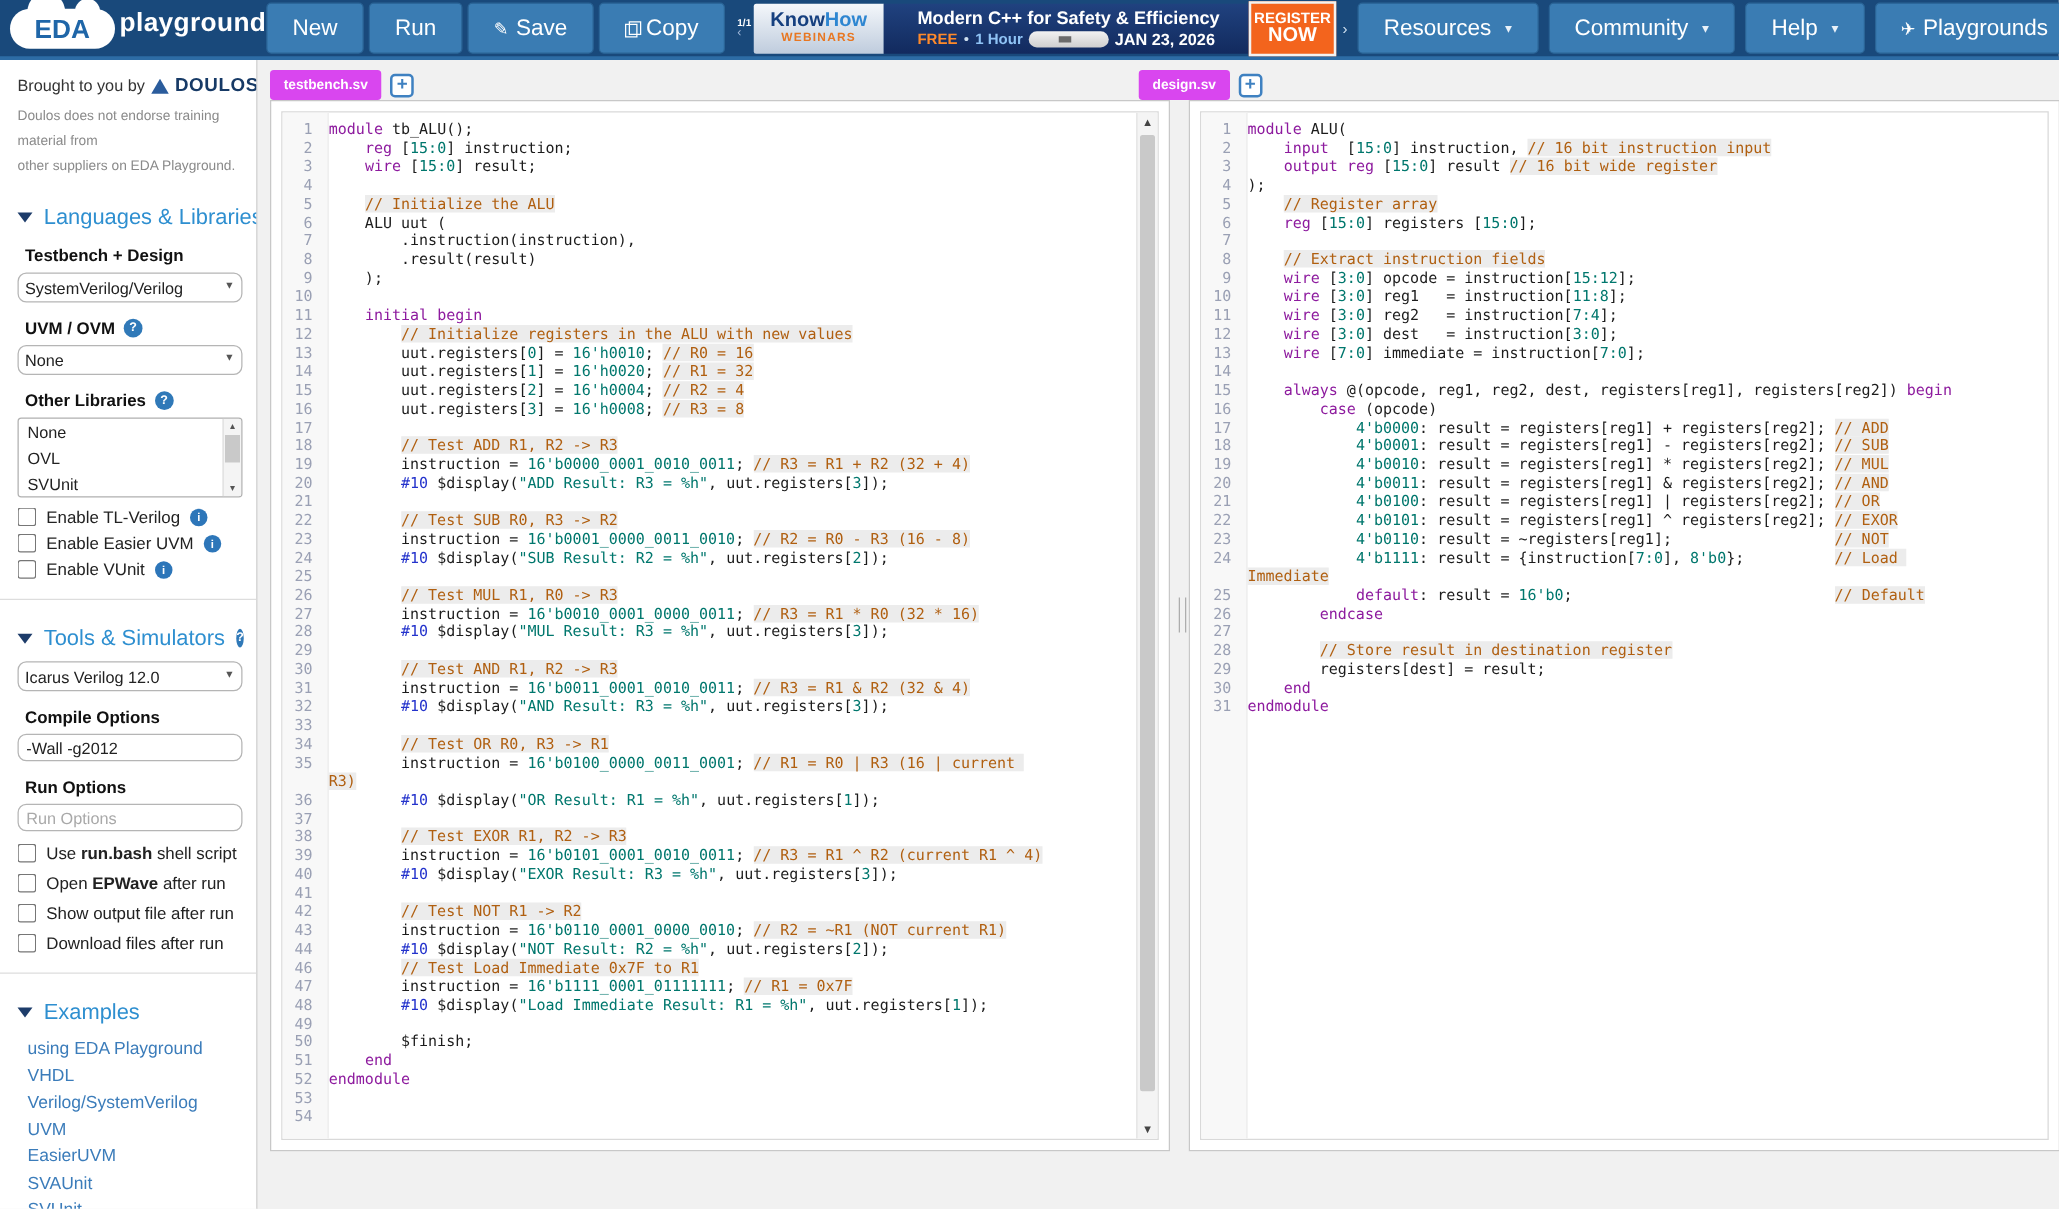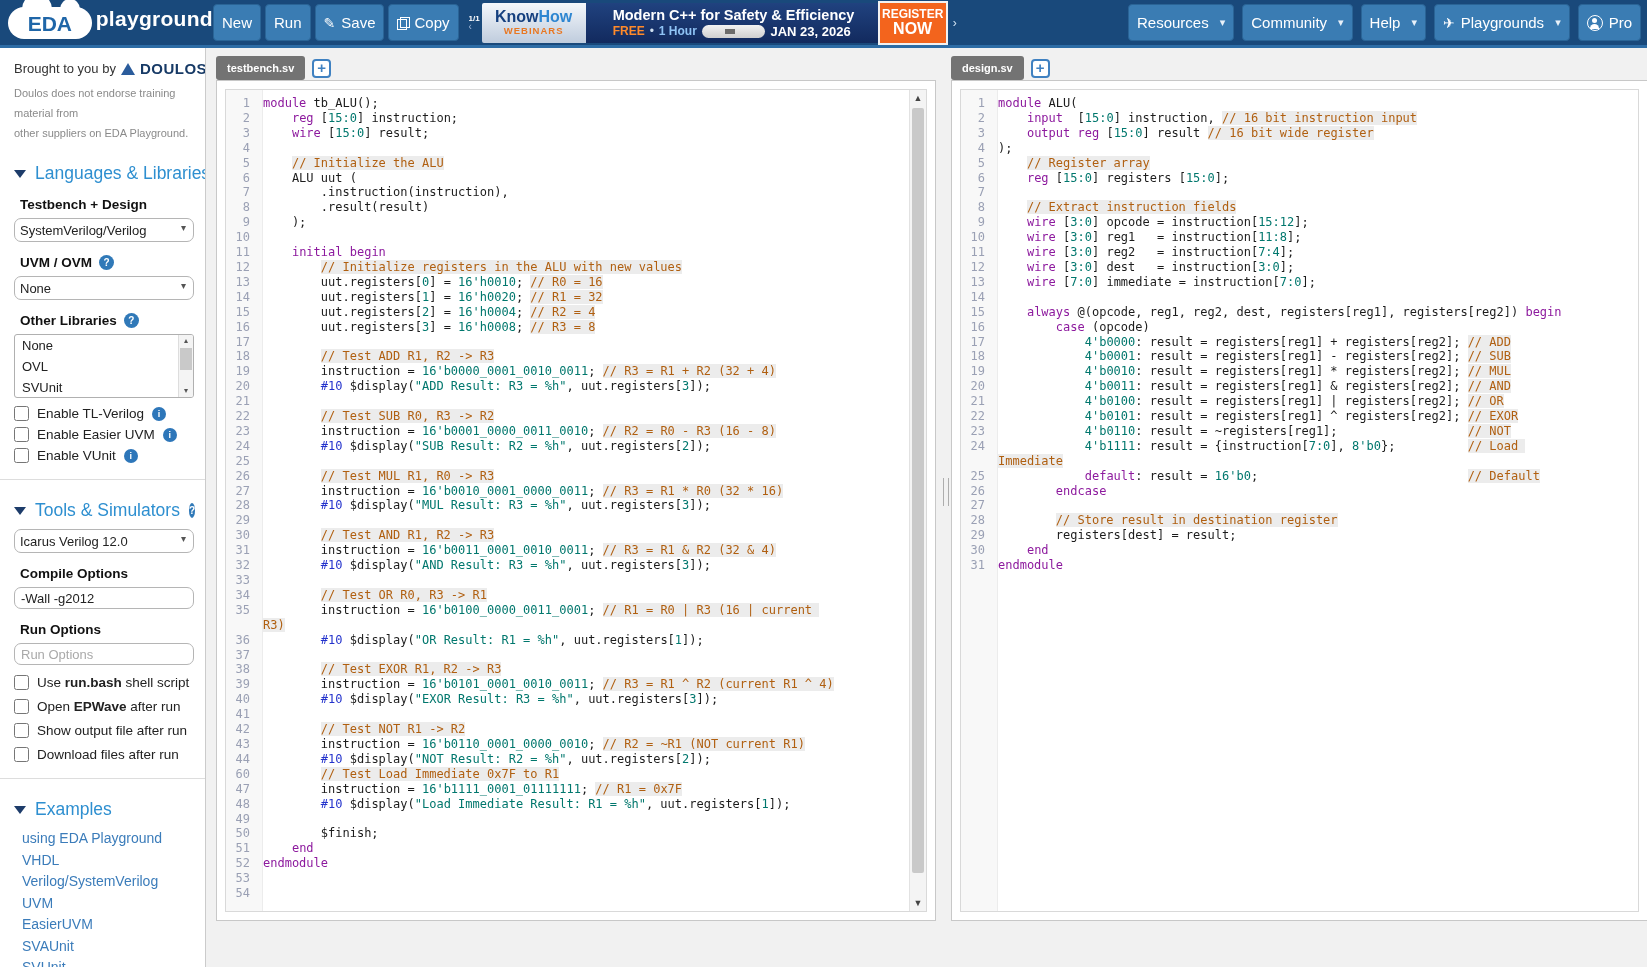--- a/index.html
+++ b/index.html
@@ -6,21 +6,21 @@
   html,body{width:1647px;height:967px;overflow:hidden;font-family:"Liberation Sans",sans-serif;background:#f1f1f1}
 
   
   #navbar{position:absolute;top:0;left:0;width:1647px;height:48px;background:#19497b;border-bottom:3px solid #2d6ca5;display:flex;align-items:center;padding-left:8px;z-index:10}
   .brand{display:flex;align-items:center;width:205px;flex:0 0 auto}
   .cloud{position:relative;width:84px;height:32px;background:#fff;border-radius:16px;display:flex;align-items:flex-end;justify-content:center;margin-top:0}
   .cloud::before{content:"";position:absolute;width:30px;height:30px;background:#fff;border-radius:50%;top:-13px;left:14px}
   .cloud::after{content:"";position:absolute;width:20px;height:20px;background:#fff;border-radius:50%;top:-8px;right:12px}
   .cloud span{position:relative;z-index:2;color:#1f66a8;font-weight:bold;font-size:21px;line-height:30px}
   .brand-word{color:#fff;font-weight:bold;font-size:21px;margin-left:4px;letter-spacing:.3px;margin-top:-8px}
-  .navbtn{background:#3a7cb3;border:1px solid #2a6496;color:#fff;font-size:15px;padding:9px 8px;border-radius:4px;margin-right:4px;display:flex;align-items:center;gap:6px;cursor:pointer;white-space:nowrap}
+  .navbtn{background:#3a7cb3;border:1px solid #2a6496;color:#fff;font-size:18px;padding:9px 20px;border-radius:4px;margin-right:4px;display:flex;align-items:center;gap:6px;cursor:pointer;white-space:nowrap}
   .pencil-ic::before{content:"\270E";font-size:14px}
   .copy-ic{position:relative;width:11px;height:12px;display:inline-block}
   .copy-ic::before{content:"";position:absolute;left:0;top:2px;width:8px;height:9px;border:1.4px solid #fff;background:#3a7cb3}
   .copy-ic::after{content:"";position:absolute;left:3px;top:0;width:8px;height:9px;border:1.4px solid #fff}
   .caret::after{content:"\25BE";font-size:11px;color:#e8f1f9;margin-left:5px}
   
   #banner{display:flex;align-items:center;height:44px;margin-left:6px}
   .pager{display:flex;flex-direction:column;align-items:flex-start;margin-right:2px}
   .pager .pg{color:#fff;font-size:8px;font-weight:bold}
   .pager .pv{color:#9fb6d8;font-size:10px;line-height:8px}
@@ -73,21 +73,21 @@
   .chk-row{display:flex;align-items:center;gap:8px;font-size:13.5px;color:#222;margin:6px 0 0 0;white-space:nowrap}
   .chk-row input{width:15px;height:15px;margin:0;flex:0 0 auto}
   .sep{border:none;border-top:1px solid #ddd;margin:16px -12px 4px -14px}
   input.inp{width:180px;height:22px;border:1px solid #b5b5b5;border-radius:7px;font-size:13px;color:#222;padding:0 6px;background:#fff}
   input.inp::placeholder{color:#a9a9a9}
   .ex-link{display:block;color:#3b7cba;font-size:14px;line-height:21.5px;margin-left:8px;text-decoration:none;cursor:pointer;white-space:nowrap}
 
   
   #main{position:absolute;top:48px;left:207px;right:0;bottom:0;background:#f1f1f1}
   .tabbar{position:absolute;top:8px;height:24px;display:flex;align-items:center;gap:7px}
-  .tab{background:#737373;color:#fff;font-size:11px;font-weight:bold;padding:6px 11px;border-radius:3px;cursor:pointer}
+  .tab{background:#d946ef;color:#fff;font-size:11px;font-weight:bold;padding:6px 11px;border-radius:3px;cursor:pointer}
   .addbtn{width:19px;height:19px;border:2px solid #3f81c1;border-radius:4px;background:#fff;color:#3f81c1;font-size:15px;font-weight:bold;line-height:14px;text-align:center;cursor:pointer}
   .card{position:absolute;top:32px;height:841px;background:#fff;border:1px solid #c8c8c8}
   .edbox{position:absolute;left:8px;right:8px;top:8px;bottom:8px;border:1px solid #d9d9d9;background:#fff;overflow:hidden}
   .gutterbg{position:absolute;left:0;top:0;bottom:0;width:37px;background:#f8f8f8;border-right:1px solid #ececec}
   .codepane{position:absolute;left:0;top:0;right:0;padding-top:6px;font-family:"DejaVu Sans Mono",monospace;font-size:12px;line-height:14.9px}
   .crow{display:flex;min-height:14.9px}
   .ln{flex:0 0 31px;text-align:right;padding-right:7px;color:#9aa0b4;position:relative;z-index:2}
   .ctext{white-space:pre;padding-left:6px;color:#1c1c1c}
   .tok-p{color:#1c1c1c}
   .tok-k{color:#8d1a9e}
@@ -482,21 +482,21 @@
           </div>
           <div class="crow">
             <span class="ln">43</span>
             <span class="ctext"><span class="tok-p">        instruction = </span><span class="tok-n">16'b0110_0001_0000_0010</span><span class="tok-p">; </span><span class="tok-c">// R2 = ~R1 (NOT current R1)</span></span>
           </div>
           <div class="crow">
             <span class="ln">44</span>
             <span class="ctext"><span class="tok-p">        </span><span class="tok-d">#10</span><span class="tok-p"> $display(</span><span class="tok-s">"NOT Result: R2 = %h"</span><span class="tok-p">, uut.registers[</span><span class="tok-n">2</span><span class="tok-p">]);</span></span>
           </div>
           <div class="crow">
-            <span class="ln">60</span>
+            <span class="ln">46</span>
             <span class="ctext"><span class="tok-p">        </span><span class="tok-c">// Test Load Immediate 0x7F to R1</span></span>
           </div>
           <div class="crow">
             <span class="ln">47</span>
             <span class="ctext"><span class="tok-p">        instruction = </span><span class="tok-n">16'b1111_0001_01111111</span><span class="tok-p">; </span><span class="tok-c">// R1 = 0x7F</span></span>
           </div>
           <div class="crow">
             <span class="ln">48</span>
             <span class="ctext"><span class="tok-p">        </span><span class="tok-d">#10</span><span class="tok-p"> $display(</span><span class="tok-s">"Load Immediate Result: R1 = %h"</span><span class="tok-p">, uut.registers[</span><span class="tok-n">1</span><span class="tok-p">]);</span></span>
           </div>
@@ -528,21 +528,21 @@
       <div class="vscroll">
         <span class="vs-up">▲</span>
         <span class="vs-thumb"></span>
         <span class="vs-dn">▼</span>
       </div>
     </div>
   </div>
 
   <div class="grip"></div>
 
-  <div class="tabbar" style="left:744px">
+  <div class="tabbar" style="left:704px">
     <div class="tab">design.sv</div>
     <div class="addbtn">+</div>
   </div>
   <div class="card" style="left:744px;width:697px">
     <div class="edbox">
       <div class="gutterbg"></div>
       <div class="codepane">
           <div class="crow">
             <span class="ln">1</span>
             <span class="ctext"><span class="tok-k">module</span><span class="tok-p"> ALU(</span></span>

